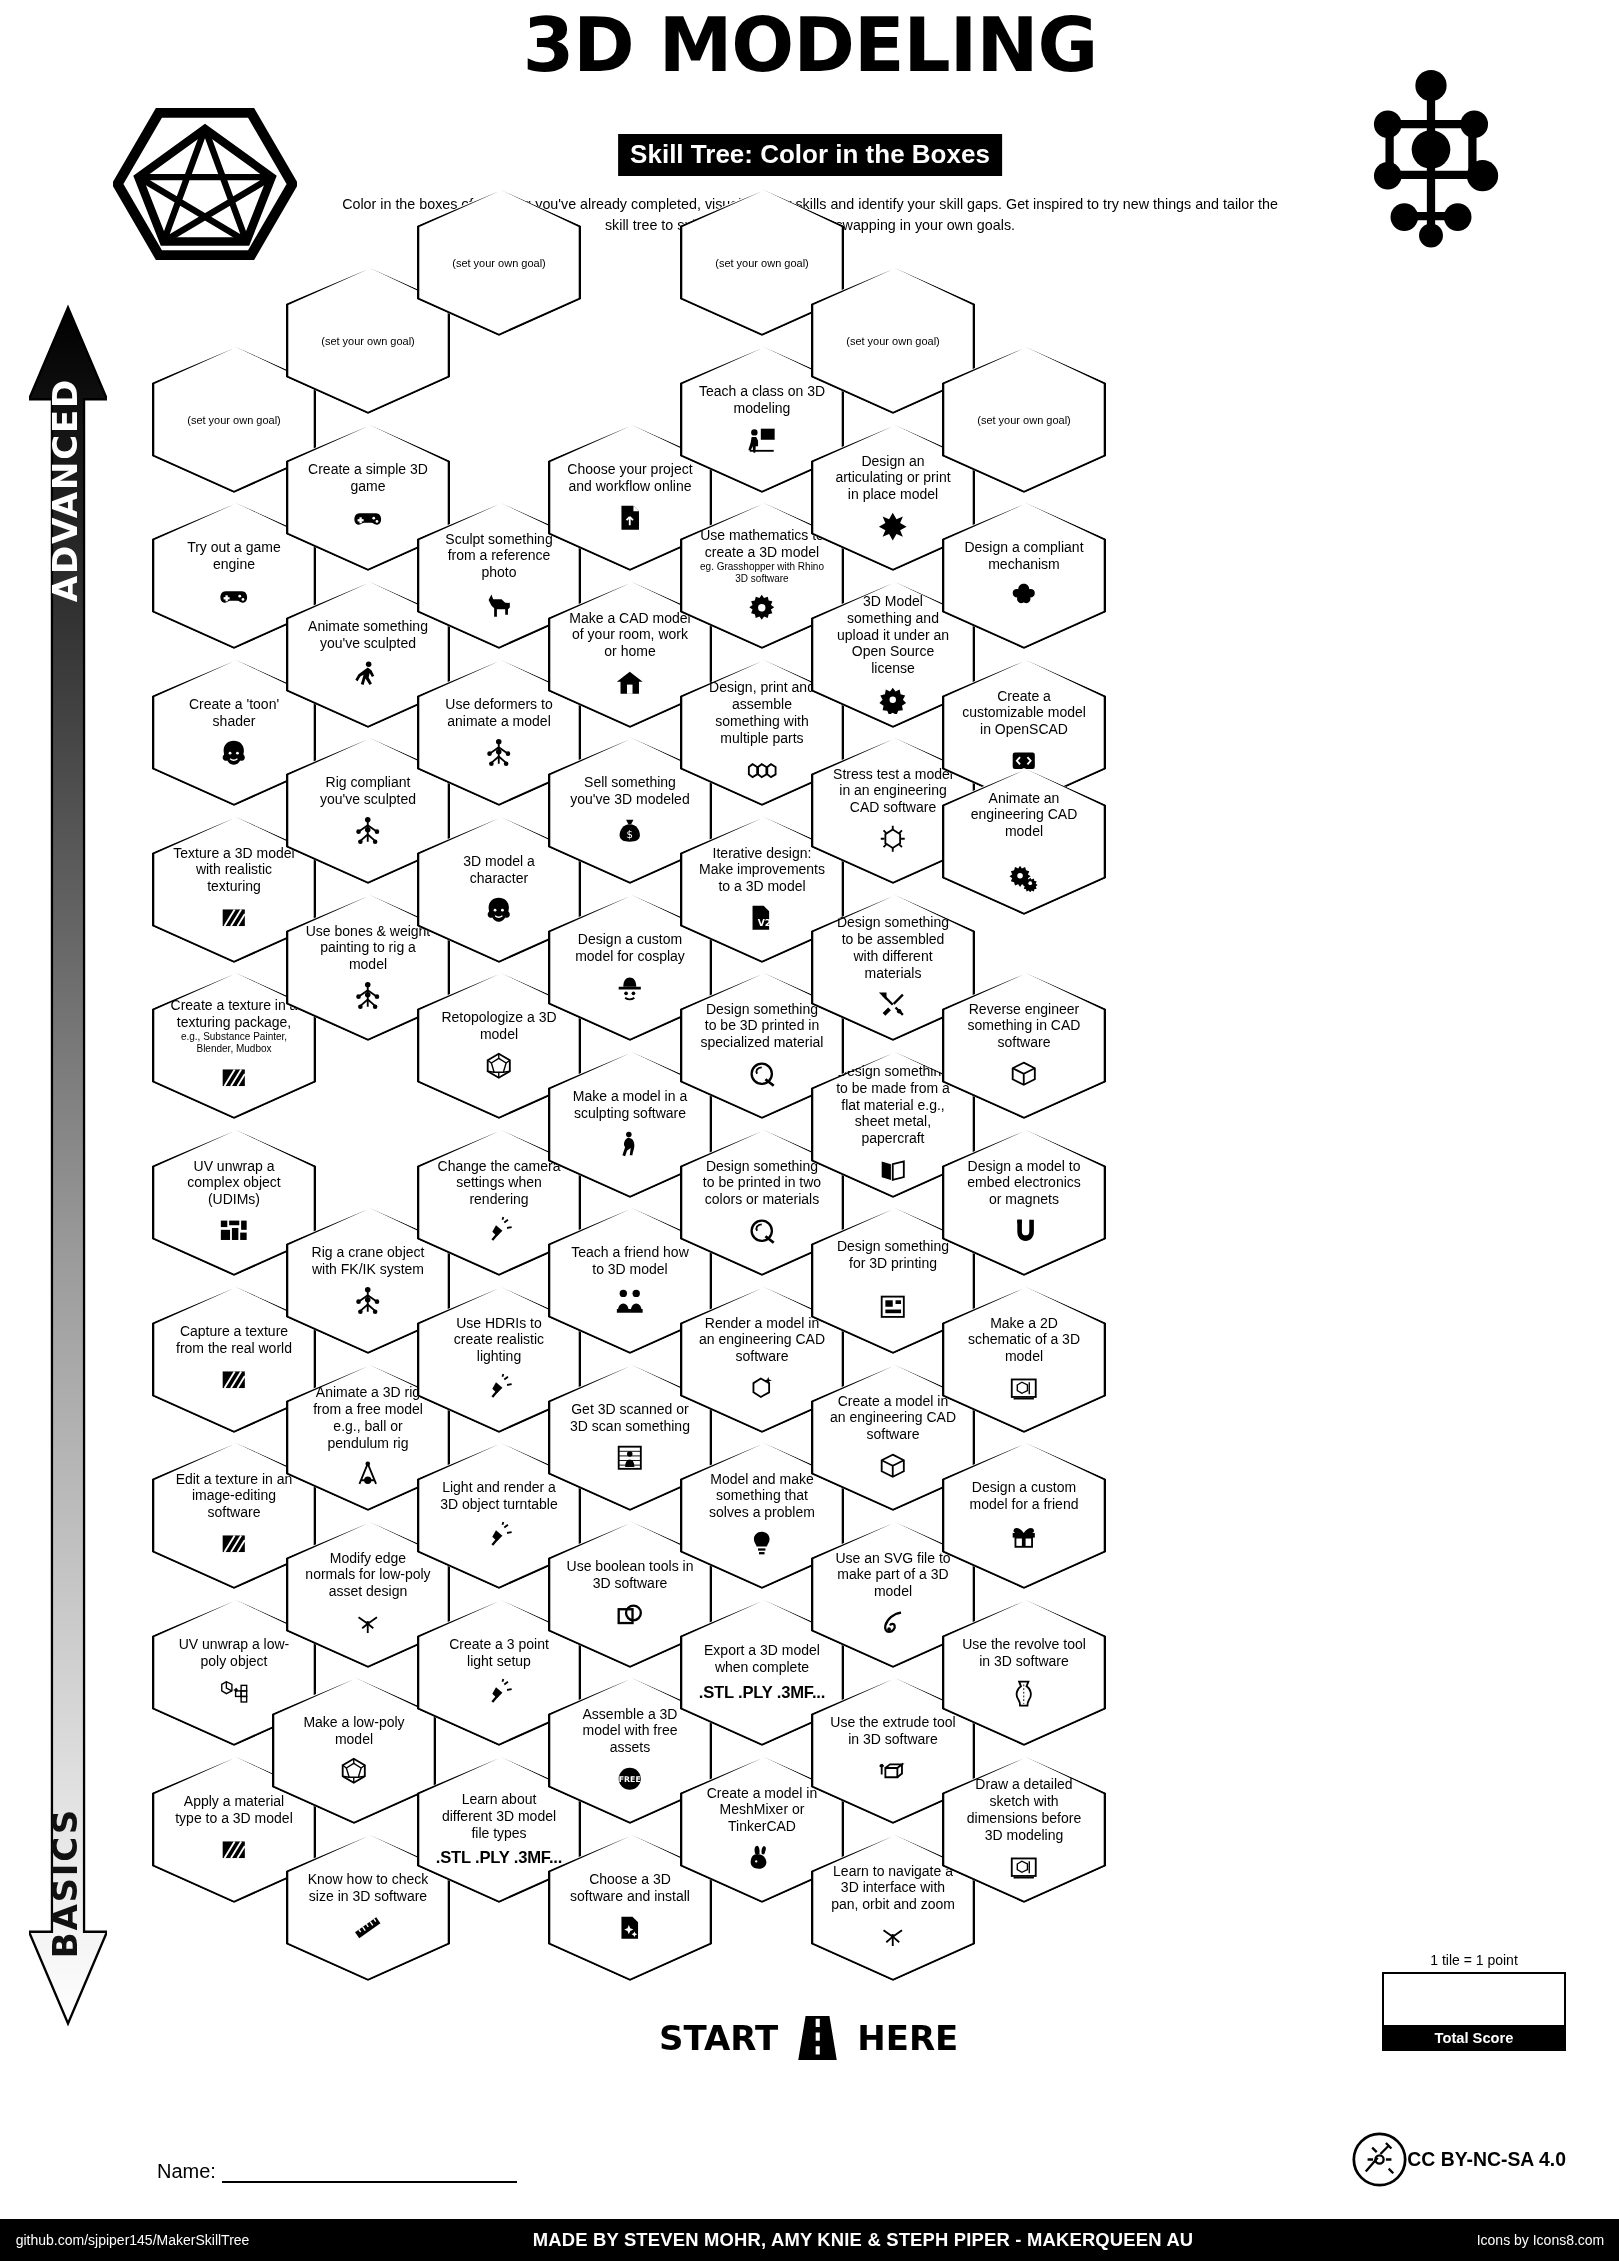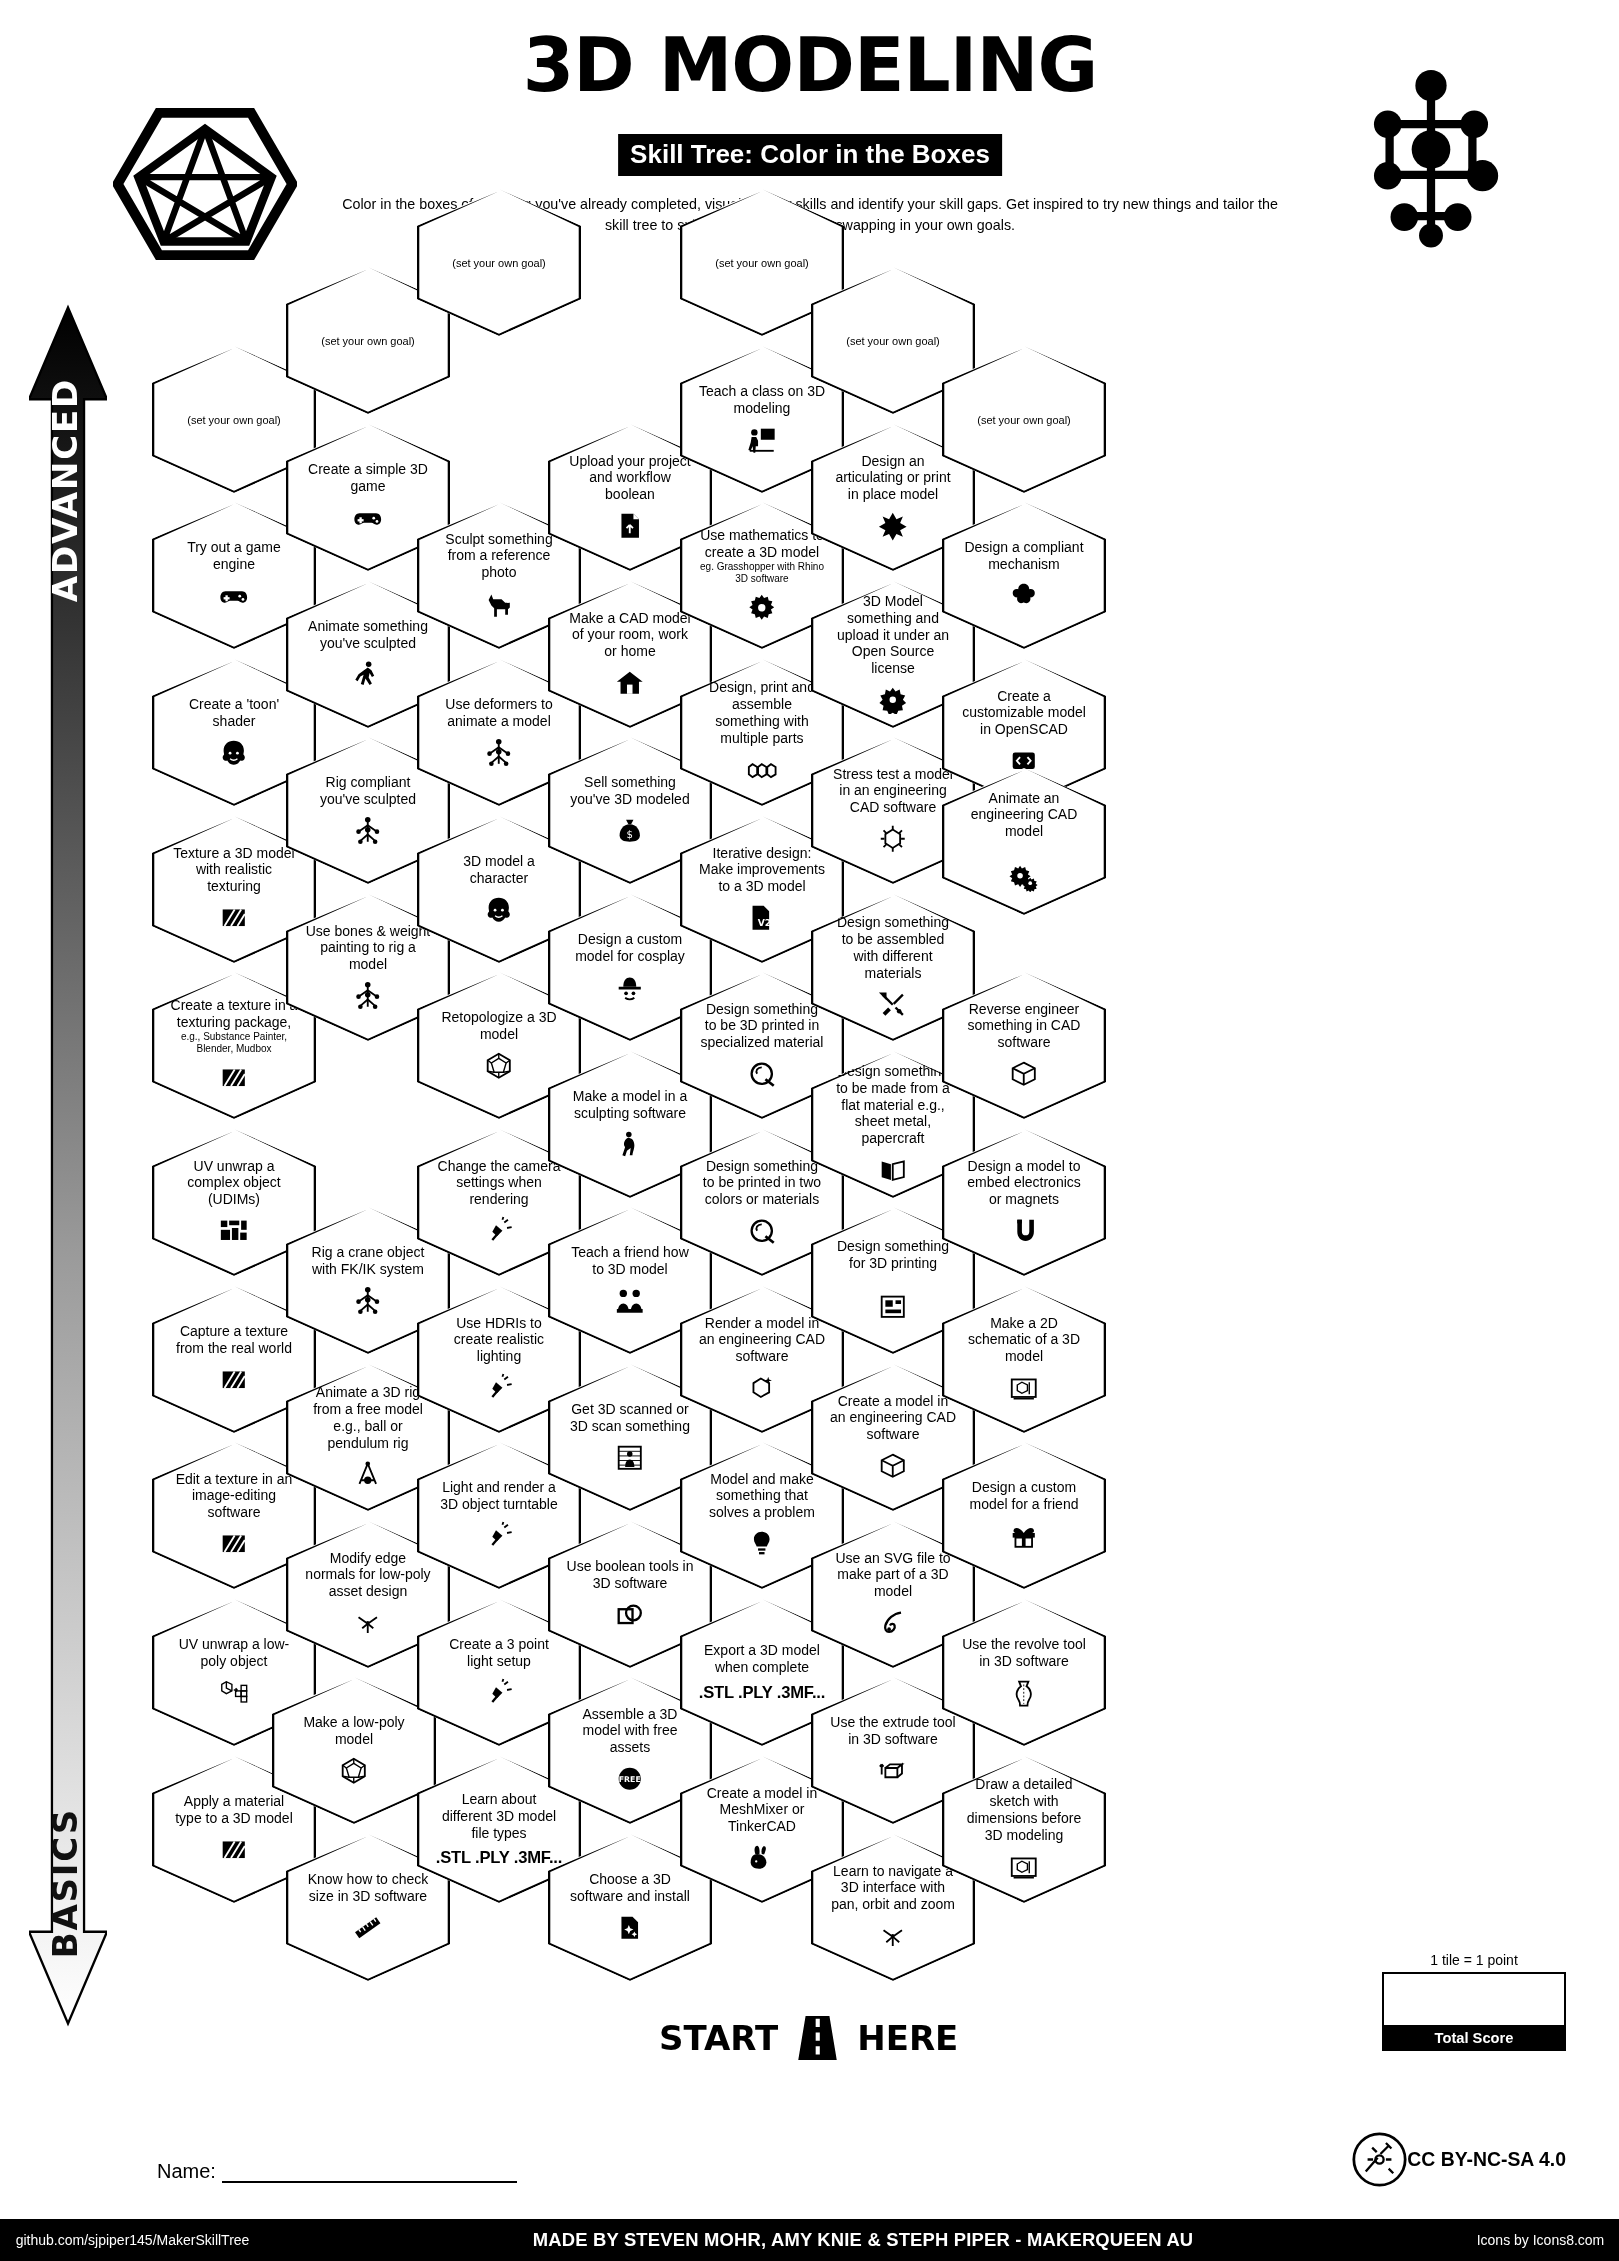--- a/index.html
+++ b/index.html
@@ -7,21 +7,21 @@
   body {
     width: 1620px; height: 2261px;
     font-family: "Liberation Sans", sans-serif;
     position: relative;
     overflow: hidden;
   }
 
   
   #header { position:relative; height: 276px; }
   #title {
-    position:absolute; left:0; right:0; top: 22px;
+    position:absolute; left:0; right:0; top: 2px;
     text-align:center;
     font-size: 74px; font-weight: bold; letter-spacing: -0.9px;
     font-family: "DejaVu Sans", sans-serif;
   }
   #subtitle-wrap {
     position:absolute; left:50%; transform:translateX(-50%); top: 134px;
     background:#000; color:#fff; padding: 4.6px 12px 6.5px 12px;
     font-size: 26px; font-weight: bold;
   }
   #intro {
@@ -544,21 +544,21 @@
             <path d="M44 14 l8-6 M50 26 l10-2 M40 8 l2-6"></path>
           </g>
         </svg>
       </div>
     </div>
     <div class="hex" style="left: 417px; top: 1756px;">
       <div class="label">Learn about different 3D model file types</div>
       <div class="txtico">.STL .PLY .3MF...</div>
     </div>
     <div class="hex" style="left: 548px; top: 424px;">
-      <div class="label">Upload your project and workflow boolean</div>
+      <div class="label">Choose your project and workflow online</div>
       <div class="ico">
         <svg width="29.5" height="29.5" viewBox="0 0 64 64">
           <path d="M14 6h26l12 12v40H14z" fill="#000"></path>
           <path d="M40 6v12h12" fill="#fff"></path>
           <path d="M32 48 V30 m0 0 l-7 7 m7-7 l7 7" stroke="#fff" stroke-width="4" fill="none"></path>
         </svg>
       </div>
     </div>
     <div class="hex" style="left: 548px; top: 581px;">
       <div class="label">Make a CAD model of your room, work or home</div>

